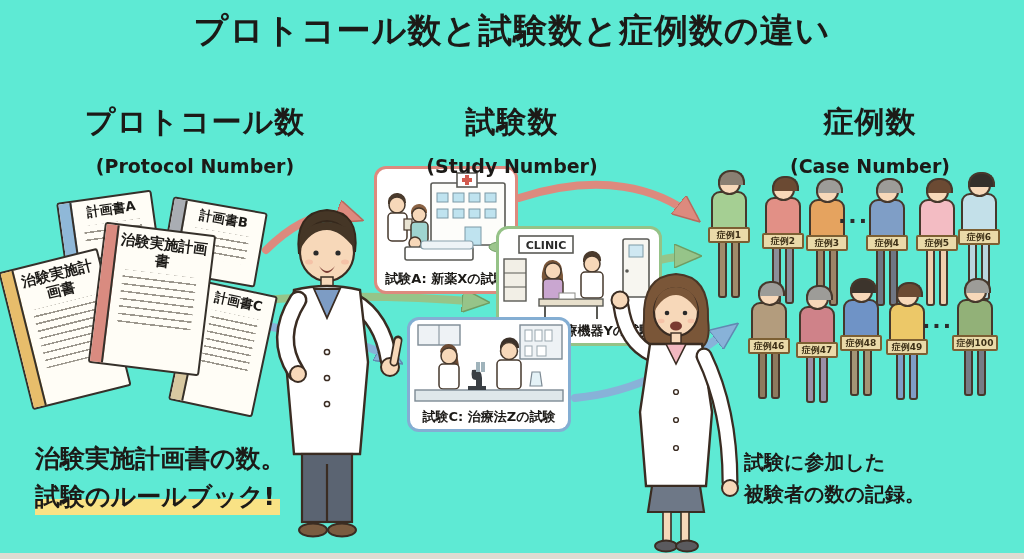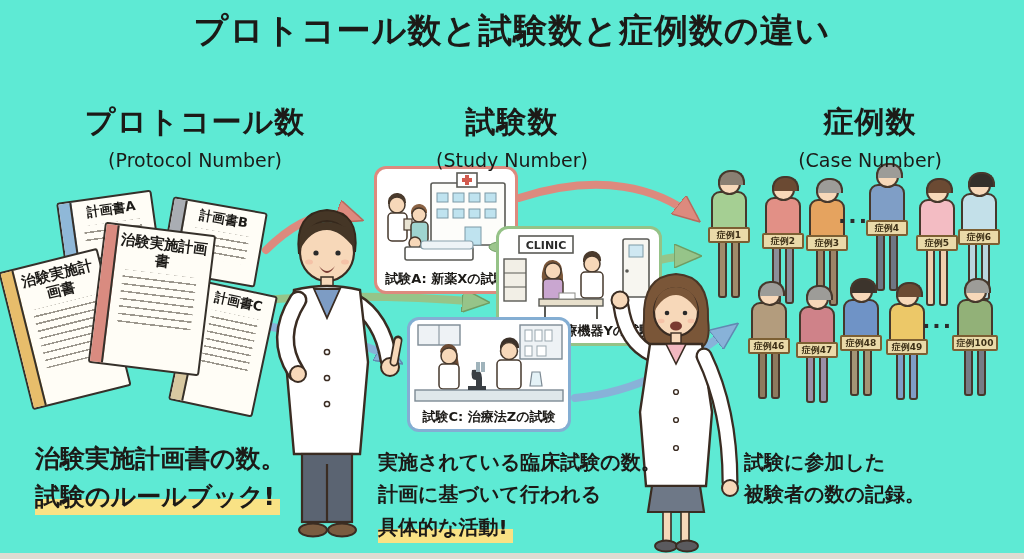--- a/index.html
+++ b/index.html
@@ -5,21 +5,21 @@
   html,body{margin:0;padding:0;}
   .canvas{position:relative;width:1024px;height:559px;background:#5eead4;overflow:hidden;
           font-family:"DejaVu Sans",sans-serif;color:#1c1a17;}
   .bottom-strip{position:absolute;left:0;right:0;bottom:0;height:6px;background:#dedcd2;z-index:8;}
 
   
   .main-title{position:absolute;left:0;right:0;top:8px;text-align:center;
               font-size:34px;font-weight:900;letter-spacing:1px;z-index:7;}
   .col-head{position:absolute;text-align:center;z-index:7;}
   .col-head .jp{font-size:30px;font-weight:900;letter-spacing:1px;margin-top:12px;}
-  .col-head .en{font-size:19px;font-weight:400;margin-top:6px;}
+  .col-head .en{font-size:19px;font-weight:700;margin-top:12px;}
   .head-protocol{left:40px;width:310px;top:90px;}
   .head-study{left:392px;width:240px;top:90px;text-align:center;}
   .head-case{left:750px;width:240px;top:90px;}
 
   
   .books{position:absolute;left:8px;top:192px;width:285px;height:245px;z-index:2;}
   .book{position:absolute;background:#fffdf6;border:2.5px solid #35302a;border-radius:3px;
         box-sizing:border-box;}
   .book .spine{position:absolute;left:0;top:0;bottom:0;width:11px;border-right:2px solid #35302a;}
   .book .book-label{font-weight:800;text-align:center;margin:5px 2px 0 13px;font-size:13px;line-height:1.15;}
@@ -247,21 +247,21 @@
     </div>
     <div class="person" style="left:804px;top:180px;--shirt:#e5a35f;--hair:#9d9c98;--leg:#9c8468;">
       <div class="p-head"></div>
       <div class="p-body"></div>
       <div class="p-sign">症例3</div>
       <div class="p-legs">
           <span></span>
           <span></span>
         </div>
     </div>
-    <div class="person" style="left:864px;top:165px;--shirt:#7f9ec6;--hair:#9d9c98;--leg:#6f7683;">
+    <div class="person" style="left:864px;top:180px;--shirt:#7f9ec6;--hair:#9d9c98;--leg:#6f7683;">
       <div class="p-head"></div>
       <div class="p-body"></div>
       <div class="p-sign">症例4</div>
       <div class="p-legs">
           <span></span>
           <span></span>
         </div>
     </div>
     <div class="person" style="left:914px;top:180px;--shirt:#f3bcc3;--hair:#6b4a33;--leg:#f0cfae;">
       <div class="p-head"></div>
@@ -387,24 +387,19 @@
     <rect x="57" y="252" width="8" height="30" fill="#f7d8b9" stroke="#3a2c22" stroke-width="1.6"></rect>
     <rect x="75" y="252" width="8" height="30" fill="#f7d8b9" stroke="#3a2c22" stroke-width="1.6"></rect>
     <ellipse cx="60" cy="286" rx="11" ry="5.5" fill="#5a5a5e" stroke="#3a2c22" stroke-width="1.8"></ellipse>
     <ellipse cx="81" cy="286" rx="11" ry="5.5" fill="#5a5a5e" stroke="#3a2c22" stroke-width="1.8"></ellipse>
   </svg>
 
   <div class="caption caption-protocol">
     <div>治験実施計画書の数。</div>
     <div class="hl" style="display:inline-block;">試験のルールブック!</div>
   </div>
-  <div class="caption caption-study">
-    <div>実施されている臨床試験の数。</div>
-    <div>計画に基づいて行われる</div>
-    <div class="hl" style="display:inline-block;">具体的な活動!</div>
-  </div>
   <div class="caption caption-case">
     <div>試験に参加した</div>
     <div>被験者の数の記録。</div>
   </div>
 
   <div class="bottom-strip"></div>
 </div>
 
 </body></html>

